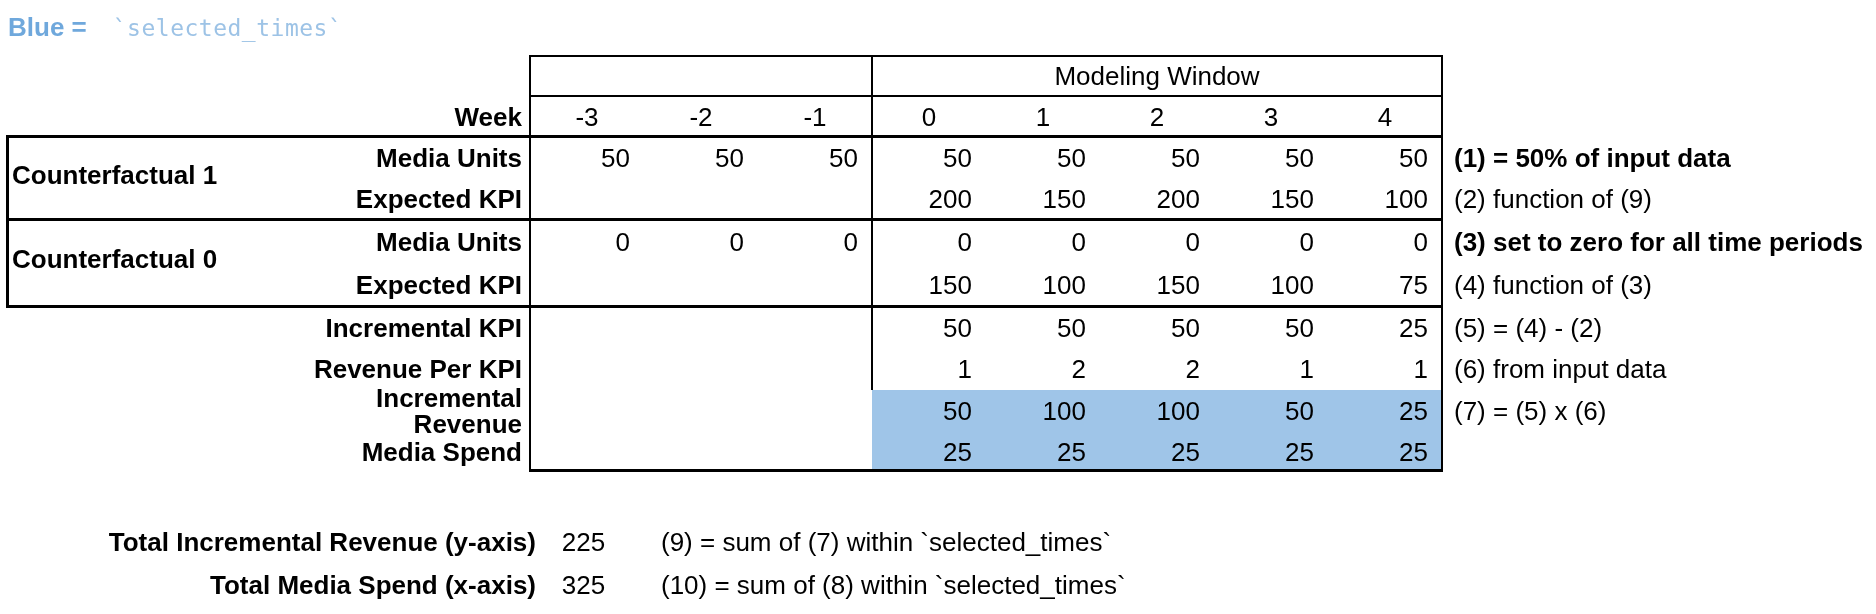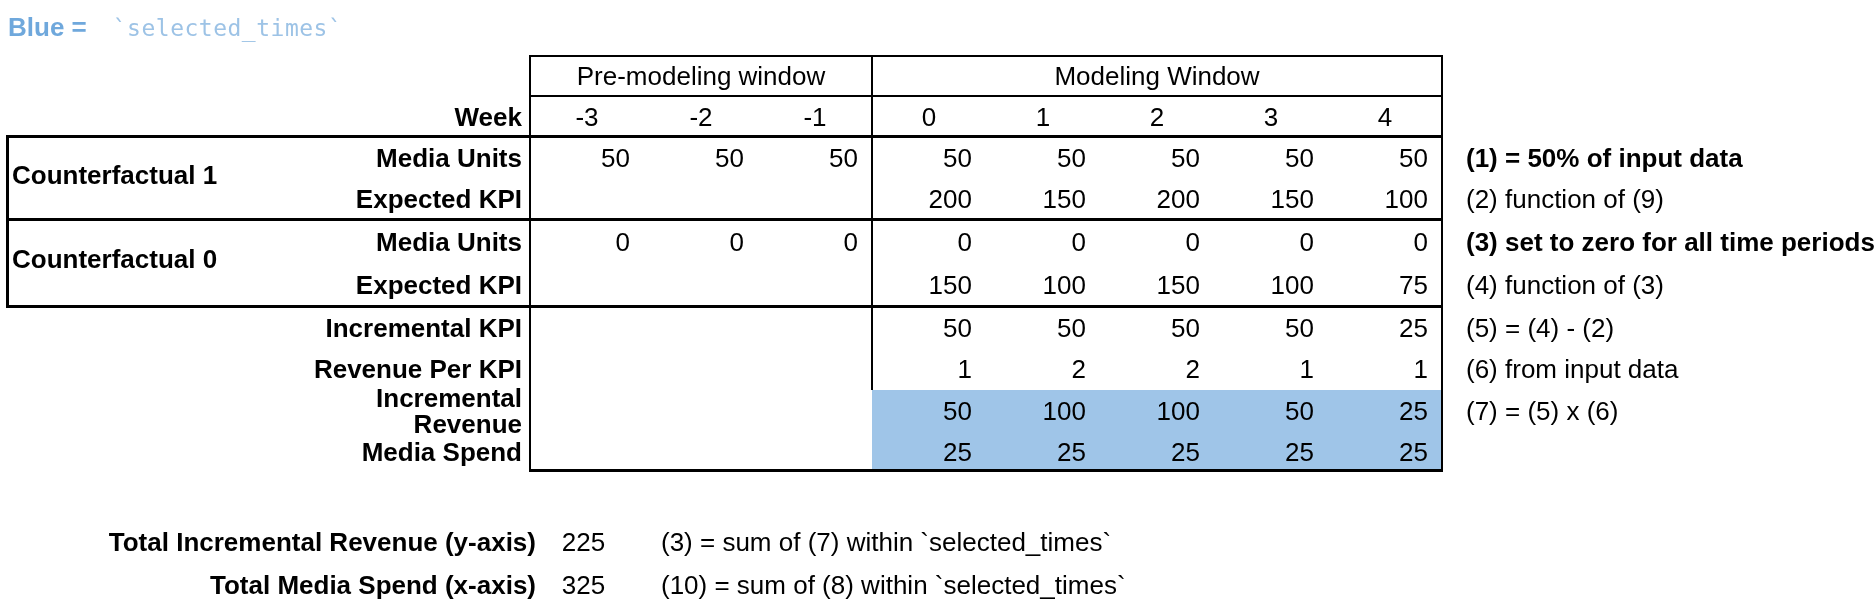--- a/index.html
+++ b/index.html
@@ -21,21 +21,21 @@
     grid-template-columns:265px 265px 114px 114px 114px 114px 114px 114px 114px 114px 434px;
     grid-template-rows:41px 41px 41px 42px 43px 44px 41px 42px 41px 41px;
     font-size:26px;line-height:1;
   }
   .cell{display:flex;align-items:center;}
   .hdr{justify-content:center;}
   .wk{justify-content:center;}
   .grp{font-weight:bold;padding-left:12px;margin-top:35px;}
   .lbl{font-weight:bold;justify-content:flex-end;padding-right:8px;text-align:right;}
   .num{justify-content:flex-end;padding-right:14px;}
-  .note{padding-left:24px;white-space:nowrap;}
+  .note{padding-left:12px;white-space:nowrap;}
   .bold{font-weight:bold;}
   .blue{background:#9fc5e8;}
 
   
   .line{position:absolute;background:#000;}
 
   
   .totals-row{position:absolute;left:16px;display:flex;align-items:center;height:40px;font-size:26px;}
   .t-label{width:520px;text-align:right;font-weight:bold;}
   .t-value{width:75px;margin-left:10px;text-align:center;}
@@ -46,21 +46,20 @@
 
 <div class="page">
 
   <div class="legend">
     <span class="legend-prefix">Blue =</span>
     <span class="legend-code">`selected_times`</span>
   </div>
 
   <div class="grid">
 
-    <div class="cell hdr" style="grid-area:1/3/2/6">Pre-modeling window</div>
     <div class="cell lbl" style="grid-area:2/2">Week</div>
 
     <div class="cell hdr" style="grid-area:1/6/2/11">Modeling Window</div>
     <div class="cell wk" style="grid-area:2/3">-3</div>
     <div class="cell wk" style="grid-area:2/4">-2</div>
     <div class="cell wk" style="grid-area:2/5">-1</div>
     <div class="cell wk" style="grid-area:2/6">0</div>
     <div class="cell wk" style="grid-area:2/7">1</div>
     <div class="cell wk" style="grid-area:2/8">2</div>
     <div class="cell wk" style="grid-area:2/9">3</div>
@@ -145,21 +144,21 @@
   <div class="line" style="left:6px;top:305px;width:1437px;height:3px"></div>
   <div class="line" style="left:530px;top:469px;width:913px;height:3px"></div>
   <div class="line" style="left:6px;top:135px;width:3px;height:173px"></div>
   <div class="line" style="left:529px;top:55px;width:2px;height:417px"></div>
   <div class="line" style="left:871px;top:55px;width:2px;height:335px"></div>
   <div class="line" style="left:1441px;top:55px;width:2px;height:417px"></div>
 
   <div class="totals-row" style="top:522px">
     <div class="t-label">Total Incremental Revenue (y-axis)</div>
     <div class="t-value">225</div>
-    <div class="t-note">(3) = sum of (7) within `selected_times`</div>
+    <div class="t-note">(9) = sum of (7) within `selected_times`</div>
   </div>
   <div class="totals-row" style="top:565px">
     <div class="t-label">Total Media Spend (x-axis)</div>
     <div class="t-value">325</div>
     <div class="t-note">(10) = sum of (8) within `selected_times`</div>
   </div>
 
 </div>
 
 </body></html>

